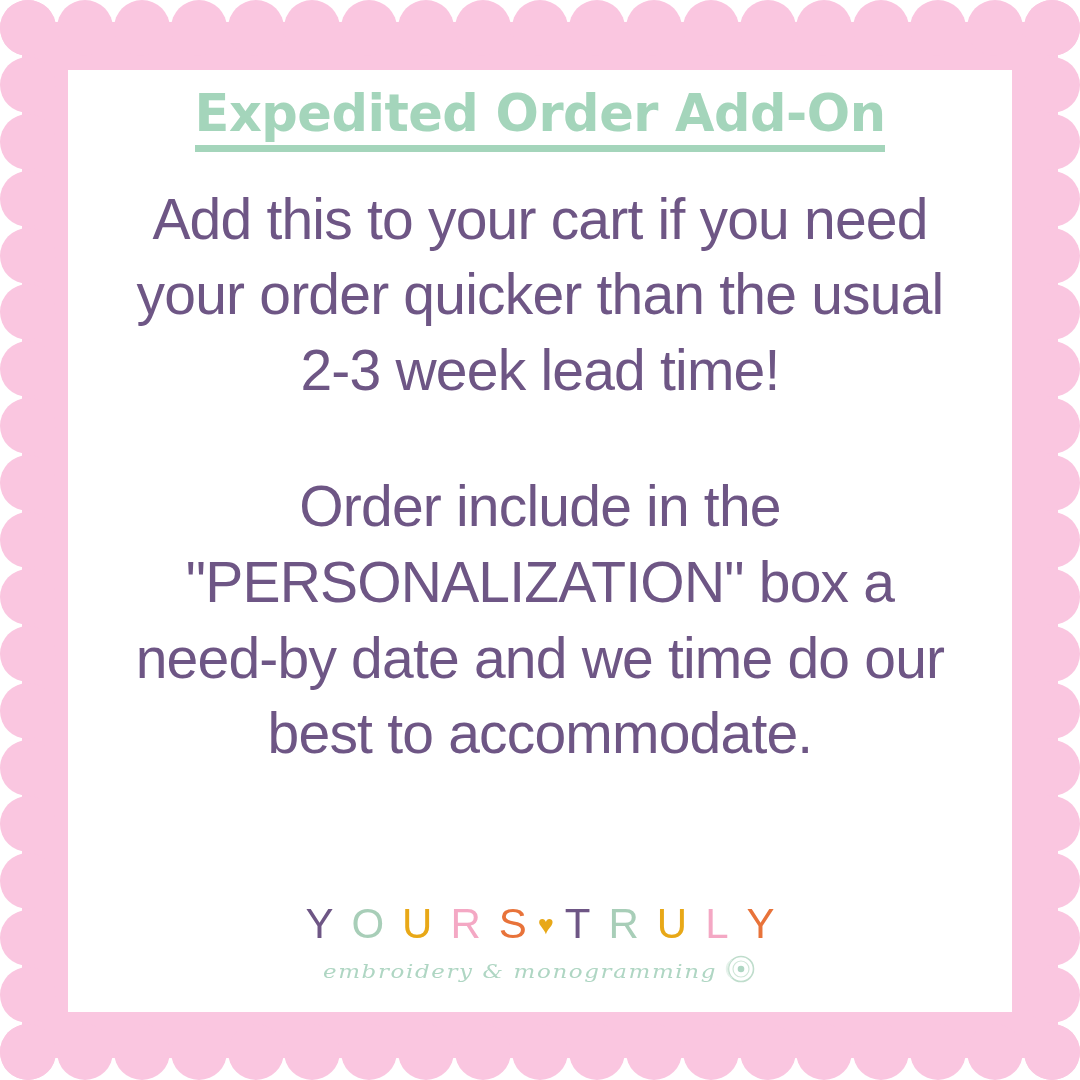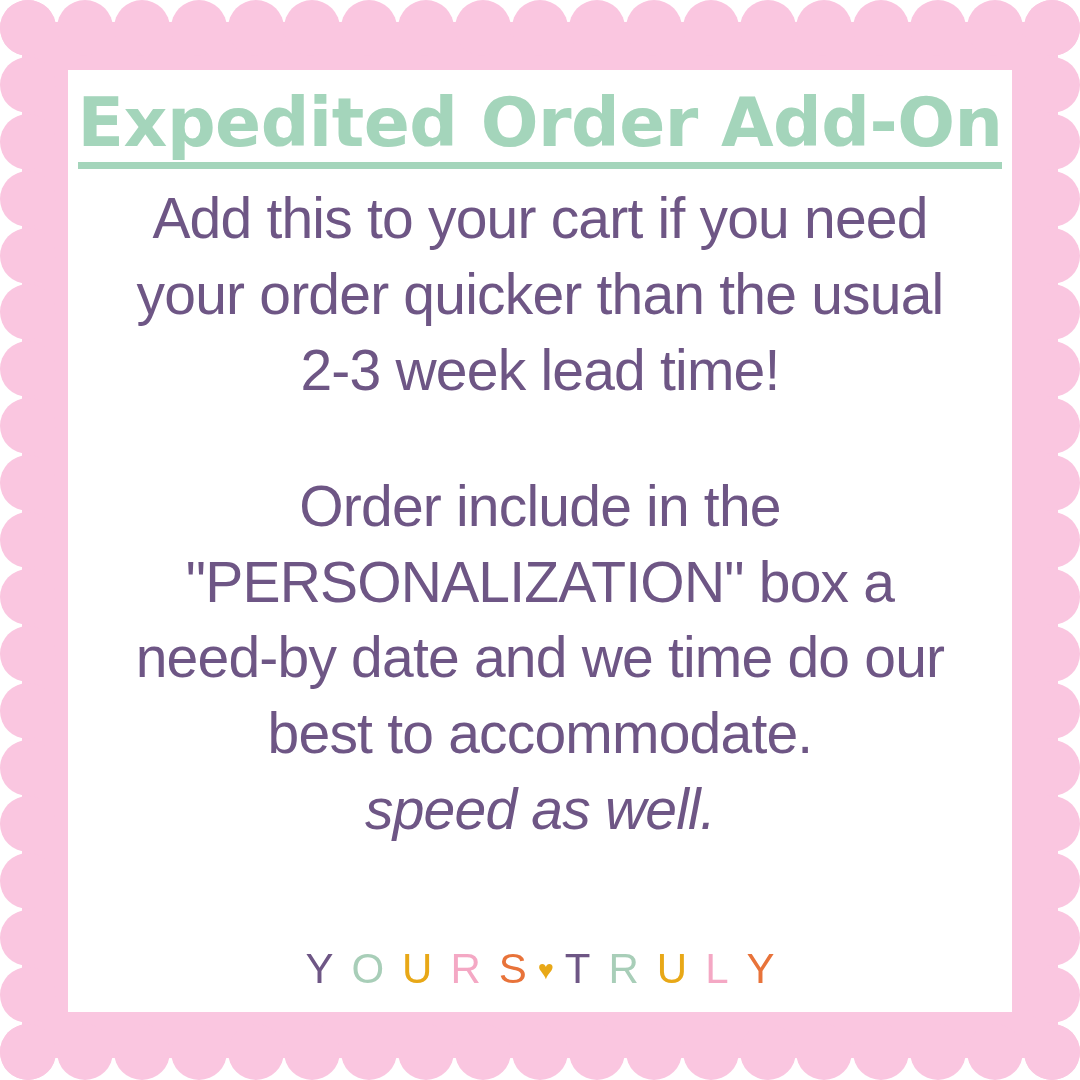--- a/index.html
+++ b/index.html
@@ -71,21 +71,21 @@
     display: flex;
     flex-direction: column;
     align-items: center;
   }
 
   .headline {
     margin: 0;
     padding-top: 17px;
     font-family: "DejaVu Sans", sans-serif;
     font-weight: 700;
-    font-size: 68px;
+    font-size: 51px;
     letter-spacing: -0.5px;
     color: #A4D5BB;
     line-height: 1.05;
     white-space: nowrap;
   }
   .headline .hl-underline {
     display: inline-block;
     border-bottom: 7px solid #A4D5BB;
     padding-bottom: 4px;
   }
@@ -95,21 +95,21 @@
     color: #6E5685;
     text-align: center;
     font-family: "Liberation Sans", sans-serif;
     font-weight: 400;
     font-size: 57px;
     line-height: 1.33;
     letter-spacing: -0.8px;
   }
 
   .para-1 {
-    margin-top: 12px;
+    margin-top: 30px;
     width: 830px;
   }
 
   .para-2 {
     margin-top: 60px;
     width: 840px;
   }
 
   .para-2 .italic-line {
     font-style: italic;
@@ -265,33 +265,44 @@
       <span>Add this to your cart if you</span>
       <span>need your order quicker than</span>
       <span>the usual 2-3 week lead time!</span>
     </p>
 
     <p class="para para-2">
       <span>Order include in the</span>
       <span>"PERSONALIZATION" box a</span>
       <span>need-by date and we time do</span>
       <span>our best to accommodate.</span>
-      <span class="italic-line">speed as well.</span>
     </p>
 
     <div class="logo">
       <div class="logo-word" id="logo-word">
           <span class="ltr" style="color: rgb(110, 86, 133);">Y</span>
           <span class="ltr" style="color: rgb(168, 206, 184);">O</span>
           <span class="ltr" style="color: rgb(232, 168, 23);">U</span>
           <span class="ltr" style="color: rgb(244, 168, 196);">R</span>
           <span class="ltr" style="color: rgb(232, 115, 58);">S</span>
           <span class="heart" style="color: rgb(232, 168, 23);">♥</span>
           <span class="ltr" style="color: rgb(110, 86, 133);">T</span>
           <span class="ltr" style="color: rgb(168, 206, 184);">R</span>
           <span class="ltr" style="color: rgb(232, 168, 23);">U</span>
           <span class="ltr" style="color: rgb(244, 168, 196);">L</span>
           <span class="ltr" style="color: rgb(232, 115, 58);">Y</span>
         </div>
+      <div class="logo-script-row">
+        <span class="logo-script">embroidery &amp; monogramming</span>
+        <span class="spool">
+          <svg width="34" height="34" viewBox="0 0 34 34">
+            <circle cx="18" cy="17" r="12.5" fill="none" stroke="#BFDDCC" stroke-width="1.6"></circle>
+            <circle cx="18" cy="17" r="8" fill="none" stroke="#CFE6D8" stroke-width="1.2"></circle>
+            <circle cx="18" cy="17" r="3.3" fill="#AFD6C3"></circle>
+            <path d="M9 7.5 A12.5 12.5 0 0 0 9 26.5" fill="none" stroke="#DCEDE4" stroke-width="1.3"></path>
+            <path d="M6.5 9.5 A10.5 10.5 0 0 0 6.5 24.5" fill="none" stroke="#E6F2EB" stroke-width="1.1"></path>
+          </svg>
+        </span>
+      </div>
     </div>
 
   </div>
 </div>
 
 </body></html>

